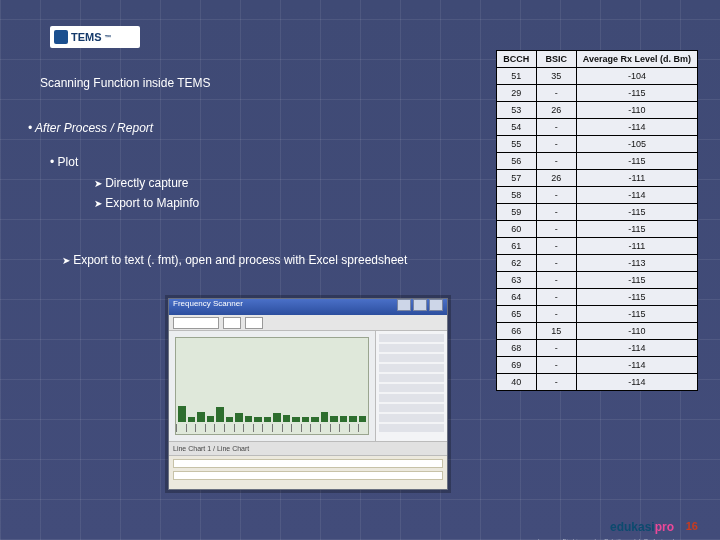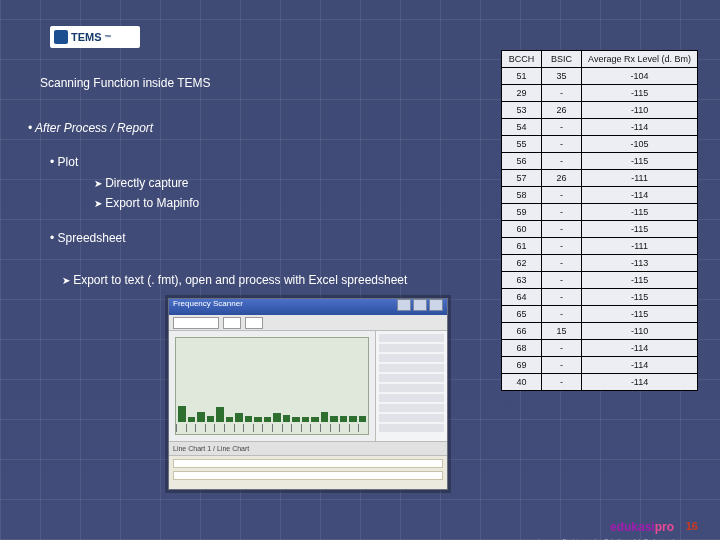--- a/index.html
+++ b/index.html
@@ -44,21 +44,21 @@
   
   .dtable{
     position:absolute;right:22px;top:50px;
     border-collapse:collapse;font-size:9px;color:var(--txt-dark);
   }
   .dtable th,.dtable td{
     border:1px solid var(--table-border);
     background:var(--cell-bg);
     padding:3px 6px;text-align:center;min-width:40px;
   }
-  .dtable th{font-weight:400;}
+  .dtable th{font-weight:700;}
   .dtable th:nth-child(3),.dtable td:nth-child(3){min-width:88px;}
   
   .shot{
     position:absolute;left:168px;top:298px;width:280px;height:192px;
     background:#eceef0;border:1px solid #6a7080;box-shadow:0 0 0 3px rgba(0,0,0,.25);
     display:flex;flex-direction:column;font-size:8px;color:#222;
   }
   .tbar{height:16px;background:linear-gradient(#4a70c8,#2c4e9e);display:flex;align-items:flex-start;padding:0 4px;color:#fff;justify-content:space-between;}
   .wbtns{display:flex;gap:2px;}
   .wbtn{width:14px;height:12px;background:#cdd6e8;border:1px solid #7a85a0;}
@@ -71,42 +71,41 @@
   .xaxis{position:absolute;left:0;right:0;bottom:2px;height:8px;display:flex;}
   .tick{flex:1;border-left:1px solid #777;}
   .side{width:72px;background:#f3f4f6;border-left:1px solid #bbb;padding:3px;}
   .srow{height:8px;background:#e0e2e8;margin-bottom:2px;}
   .tabs{height:14px;background:#e1e1e1;border-top:1px solid #bbb;padding-left:4px;font-size:7px;display:flex;align-items:center;color:#444;}
   .bot{height:34px;background:#ece9de;border-top:1px solid #bbb;padding:3px 4px;}
   .brow{height:9px;background:#fff;border:1px solid #c7c2a8;margin-bottom:3px;}
   
   .pagenum{position:absolute;right:22px;bottom:8px;font-size:11px;color:#c93b1e;font-weight:700;}
   .edlogo{position:absolute;right:46px;bottom:6px;font-size:12px;font-weight:700;}
-  .ed1{color:#a21caf;text-align:right;}.ed2{color:#ec4899;}
+  .ed1{color:#0c4a6e;text-align:right;}.ed2{color:#ec4899;}
   .edtag{position:absolute;right:46px;bottom:-4px;font-size:6px;color:#aeb4c8;}
 </style>
 </head>
 <body>
 
 <div class="logo">
   <span class="box"></span>
   <span>TEMS</span>
   <sup>™</sup>
 </div>
 
 <div class="title">Scanning Function inside TEMS</div>
 
 <div class="txt-col">
   <div class="b1">• After Process / Report</div>
   <div style="height:14px"></div>
   <div class="b2">• Plot</div>
   <div class="b3 arrow">Directly capture</div>
   <div class="b3 arrow">Export to Mapinfo</div>
   <div style="height:14px"></div>
-  <div class="b2">• Spreedsheet</div>
   <div style="height:10px"></div>
   <div class="wide arrow">Export to text (. fmt), open and process with Excel spreedsheet</div>
 </div>
 
 <table class="dtable">
   <thead>
       <tr>
     <th>BCCH</th>
     <th>BSIC</th>
     <th>Average Rx Level (d. Bm)</th>

